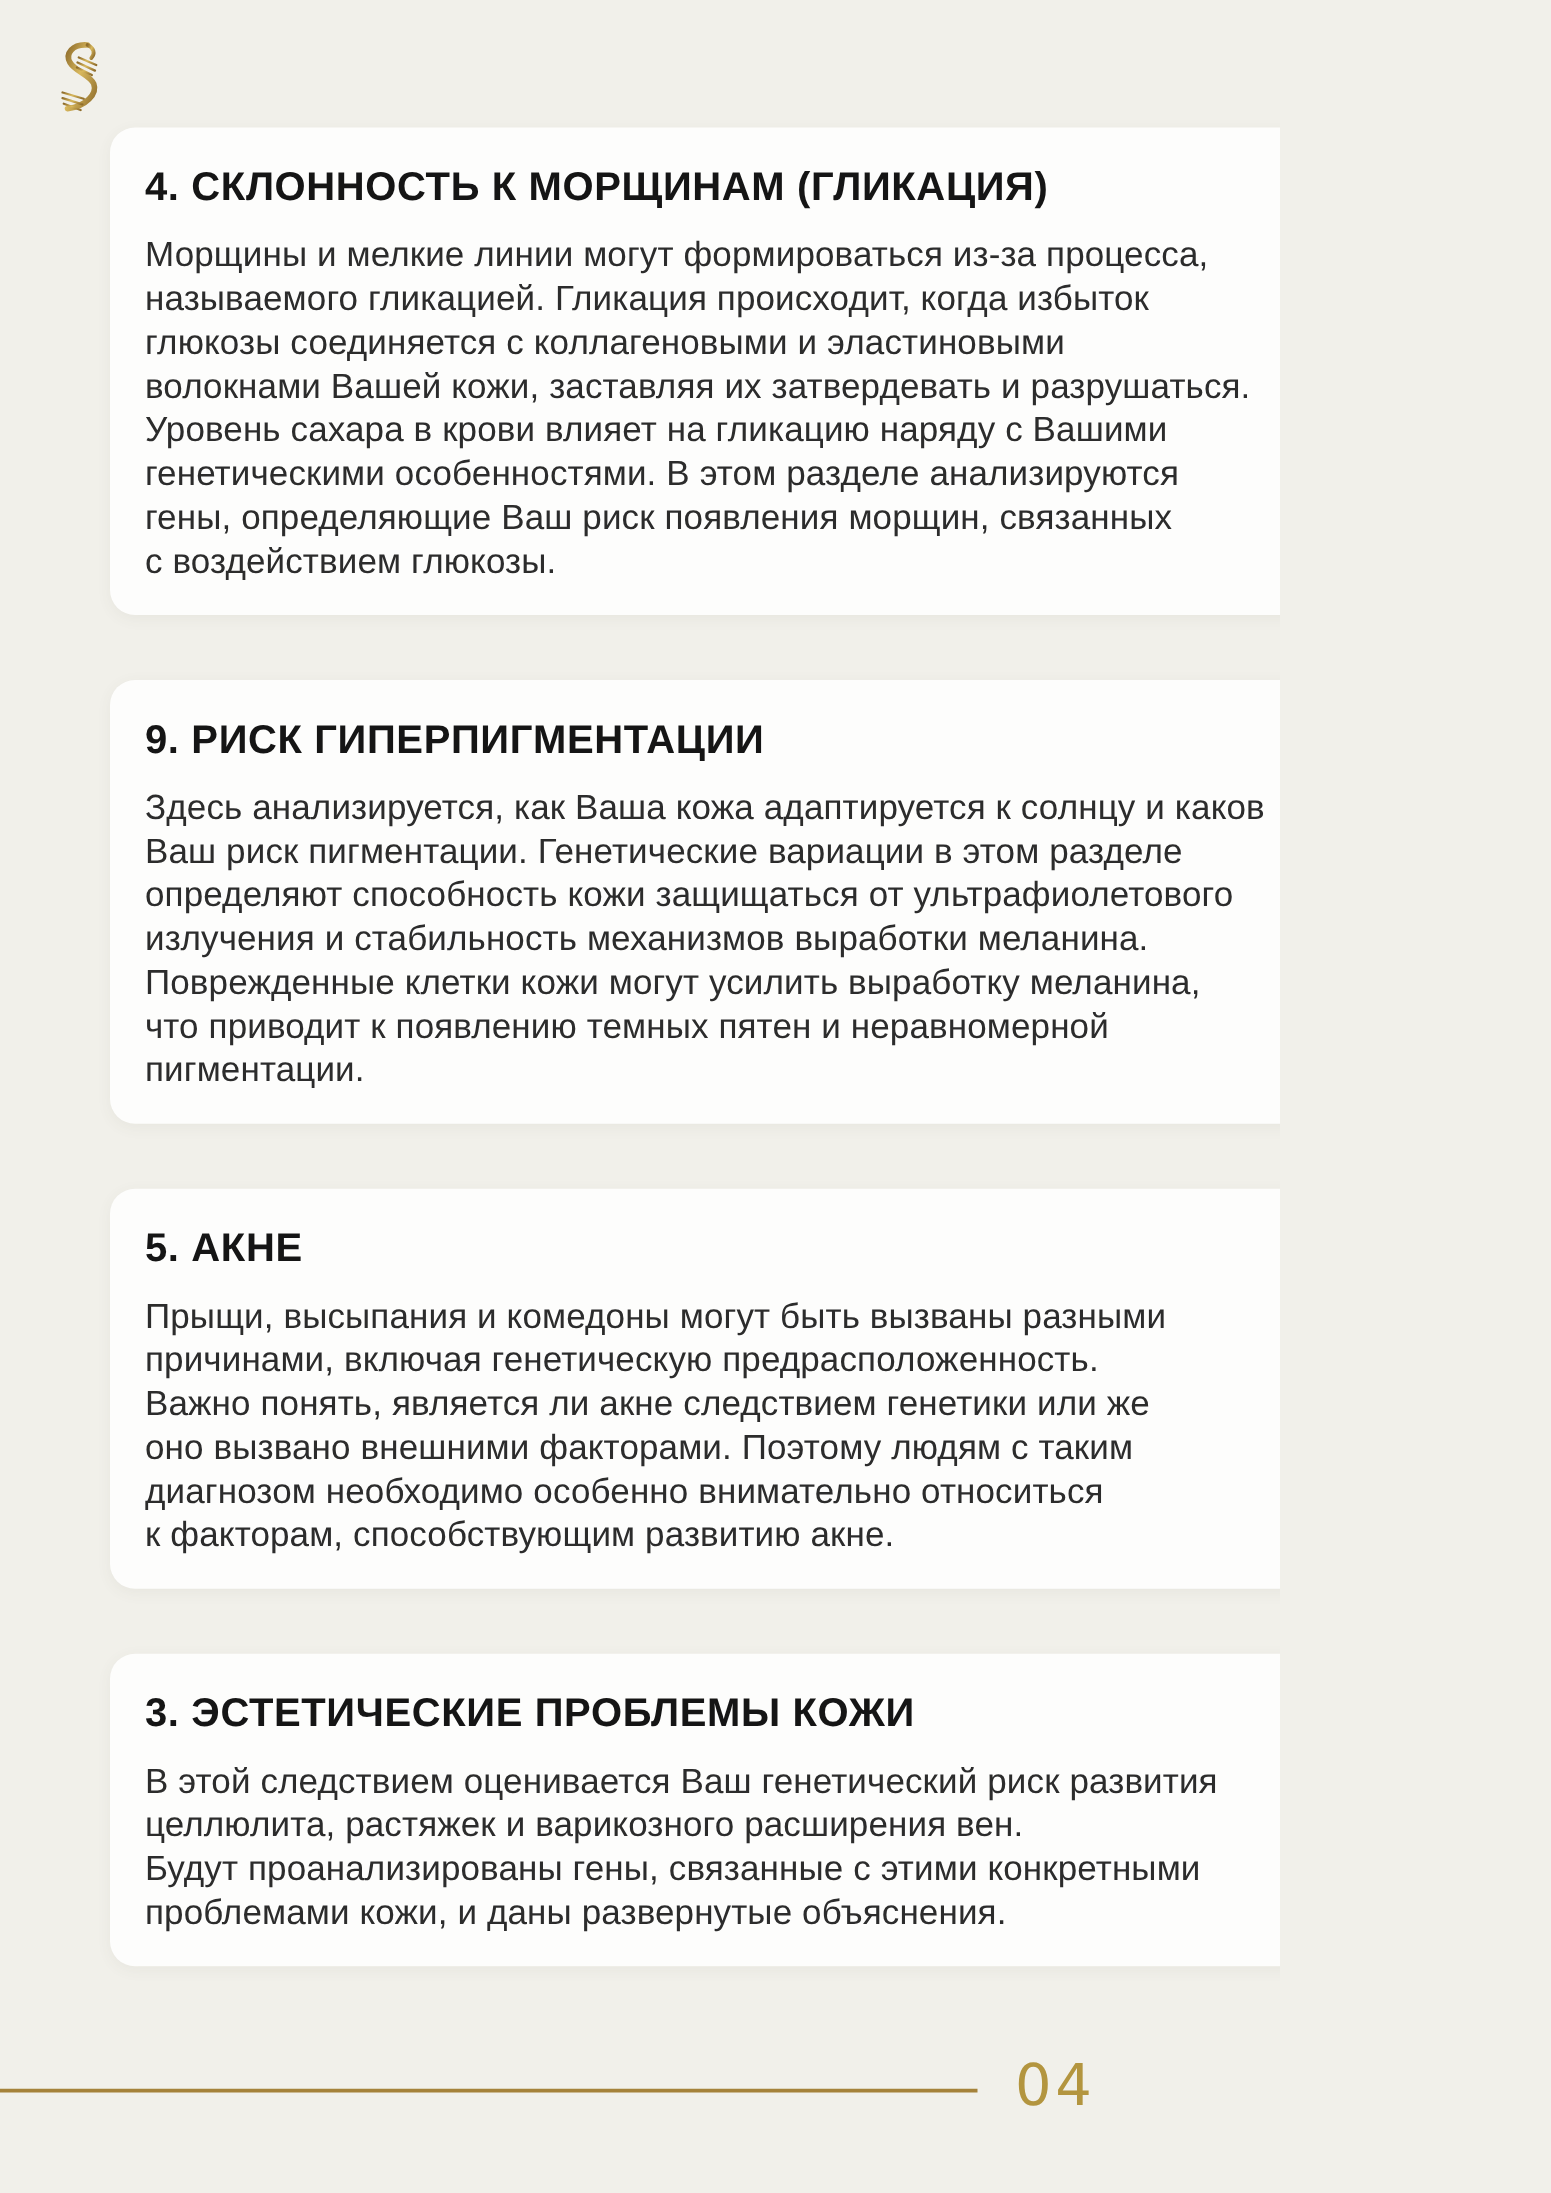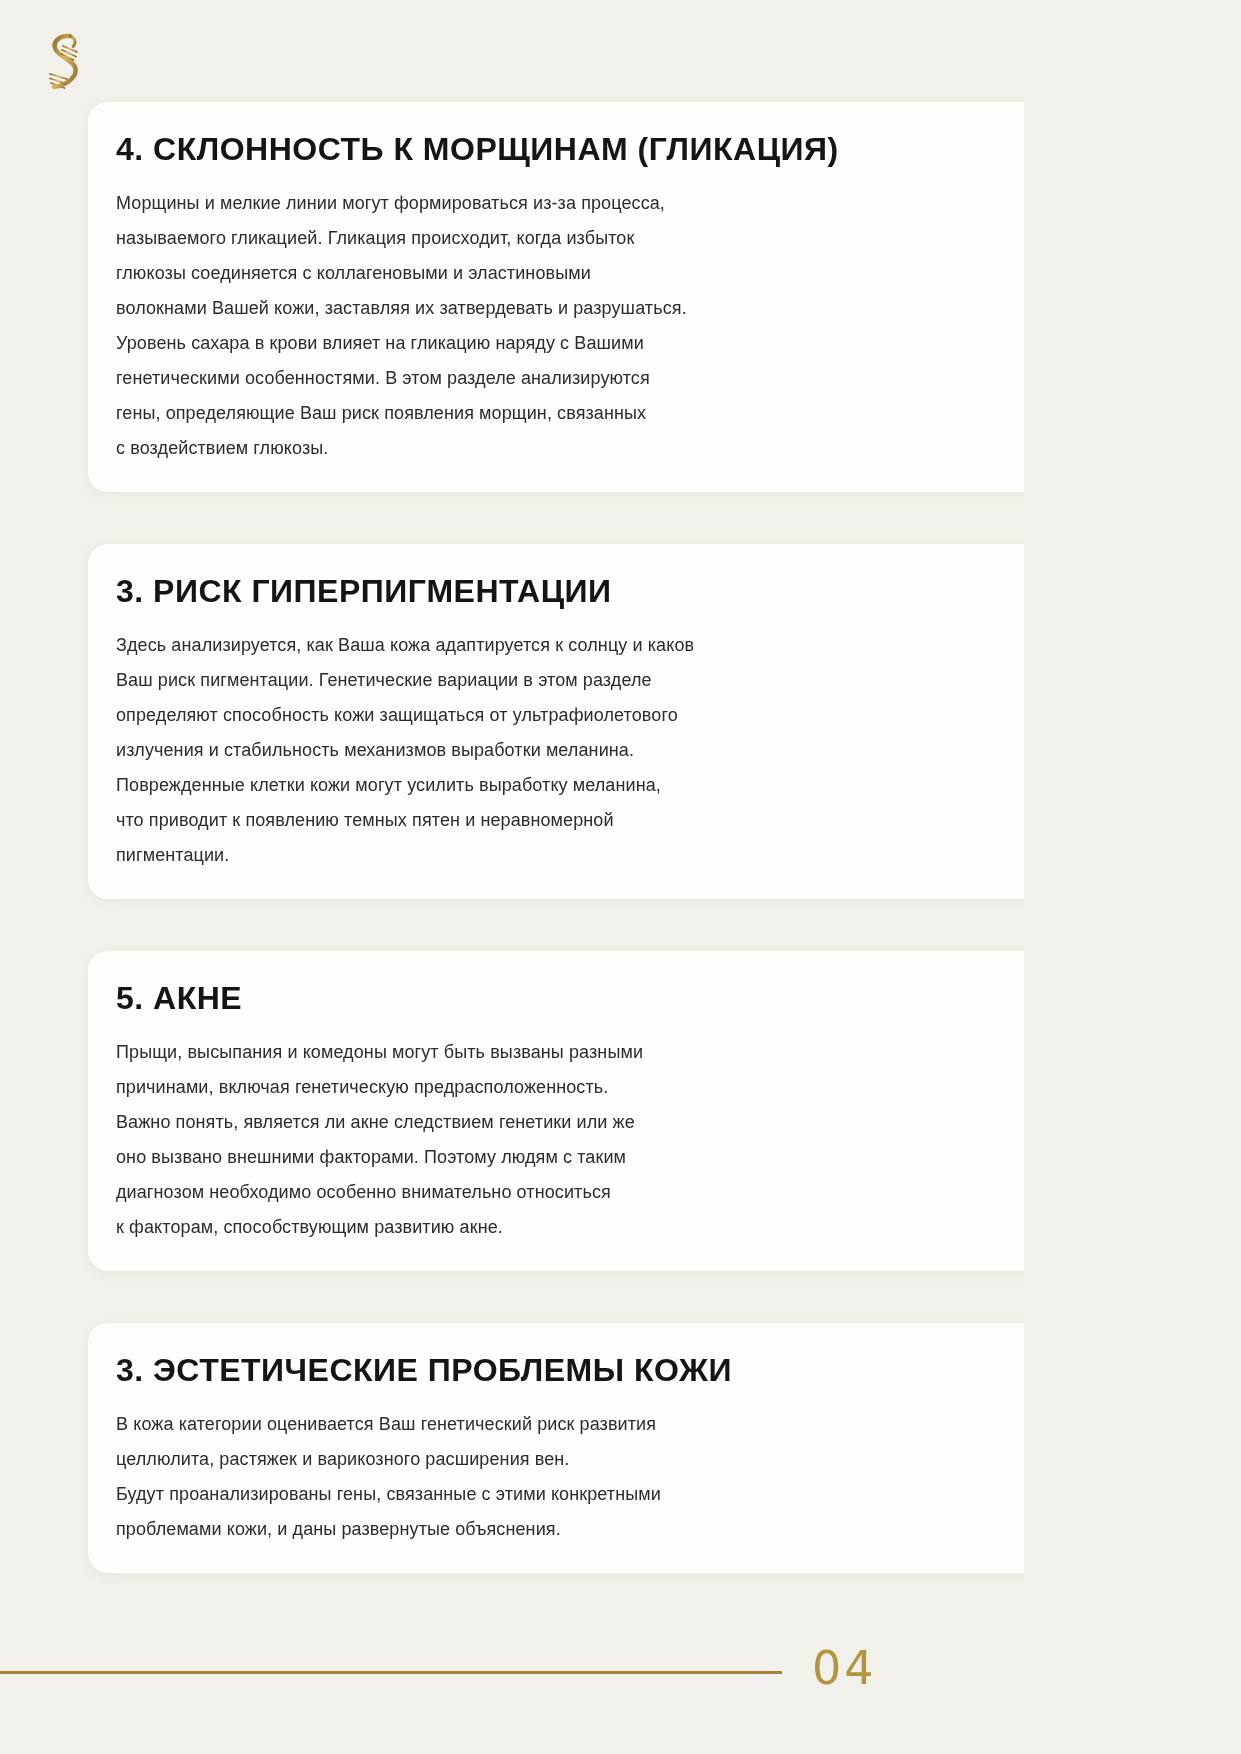--- a/index.html
+++ b/index.html
@@ -38,21 +38,21 @@
   .card-title {
     margin: 0 0 16px 0;
     font-size: 32px;
     line-height: 42px;
     font-weight: 700;
     letter-spacing: 0.5px;
     color: #151515;
   }
   .card-body {
     margin: 0;
-    font-size: 18px;
+    font-size: 28px;
     line-height: 35px;
     letter-spacing: 0.1px;
     color: #2c2c2c;
     white-space: pre-line;
   }
   .footer-line {
     position: absolute;
     left: 0;
     top: 1671px;
     width: 782px;
@@ -104,21 +104,21 @@
 называемого гликацией. Гликация происходит, когда избыток
 глюкозы соединяется с коллагеновыми и эластиновыми
 волокнами Вашей кожи, заставляя их затвердевать и разрушаться.
 Уровень сахара в крови влияет на гликацию наряду с Вашими
 генетическими особенностями. В этом разделе анализируются
 гены, определяющие Ваш риск появления морщин, связанных
 с воздействием глюкозы.</p>
     </section>
 
     <section class="card">
-      <h2 class="card-title">3. РИСК ГИПЕРПИГМЕНТАЦИИ</h2>
+      <h2 class="card-title">9. РИСК ГИПЕРПИГМЕНТАЦИИ</h2>
       <p class="card-body">Здесь анализируется, как Ваша кожа адаптируется к солнцу и каков
 Ваш риск пигментации. Генетические вариации в этом разделе
 определяют способность кожи защищаться от ультрафиолетового
 излучения и стабильность механизмов выработки меланина.
 Поврежденные клетки кожи могут усилить выработку меланина,
 что приводит к появлению темных пятен и неравномерной
 пигментации.</p>
     </section>
 
     <section class="card">
@@ -126,21 +126,21 @@
       <p class="card-body">Прыщи, высыпания и комедоны могут быть вызваны разными
 причинами, включая генетическую предрасположенность.
 Важно понять, является ли акне следствием генетики или же
 оно вызвано внешними факторами. Поэтому людям с таким
 диагнозом необходимо особенно внимательно относиться
 к факторам, способствующим развитию акне.</p>
     </section>
 
     <section class="card">
       <h2 class="card-title">3. ЭСТЕТИЧЕСКИЕ ПРОБЛЕМЫ КОЖИ</h2>
-      <p class="card-body">В кожа категории оценивается Ваш генетический риск развития
+      <p class="card-body">В этой следствием оценивается Ваш генетический риск развития
 целлюлита, растяжек и варикозного расширения вен.
 Будут проанализированы гены, связанные с этими конкретными
 проблемами кожи, и даны развернутые объяснения.</p>
     </section>
 
   </main>
 
   <footer>
     <div class="footer-line"></div>
     <div class="page-number">04</div>

